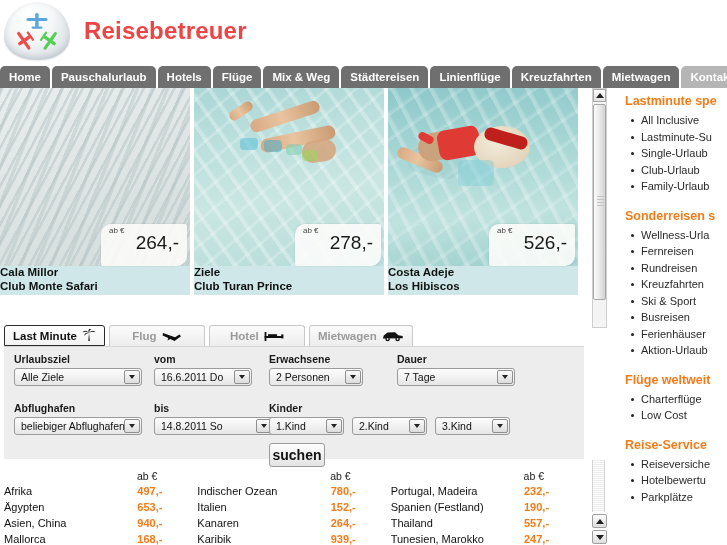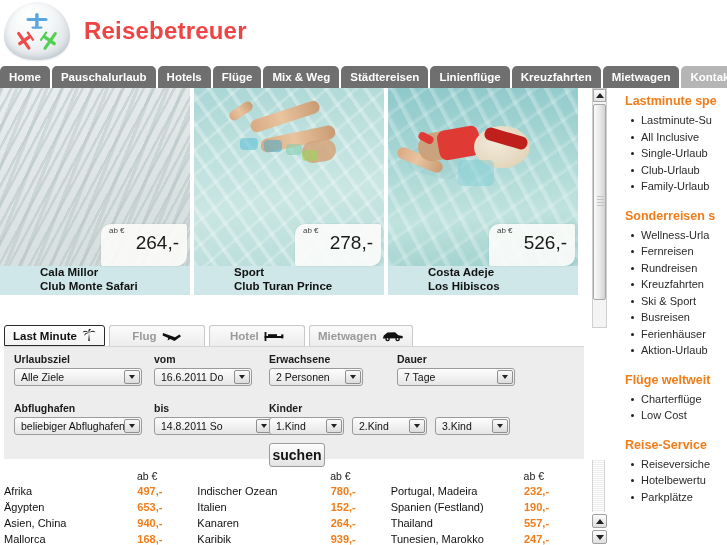--- a/index.html
+++ b/index.html
@@ -137,21 +137,20 @@
     font-size: 8px; color: #444;
   }
   .price-tag .amt {
     position: absolute; right: 8px; top: 8px;
     font-size: 19px; color: #1a1a1a;
   }
   .hero-caption {
     position: absolute; left: 0; bottom: 0;
     width: 190px; height: 30px;
     padding-top: 0px;
-    padding-left: 40px;
   }
   .hero-caption .city {
     font-size: 11.5px; font-weight: bold; color: #111; line-height: 14px;
   }
   .hero-caption .hotel-row {
     display: flex; gap: 16px; line-height: 14px; flex-direction: column;
   }
   .hero-caption .hotel {
     font-size: 11.5px; font-weight: bold; color: #111;
   }
@@ -398,21 +397,21 @@
           <div class="body-shape" style="left:46px;top:50px;width:18px;height:12px;background:rgba(90,190,215,0.55);border-radius:4px;"></div>
           <div class="body-shape" style="left:70px;top:52px;width:18px;height:12px;background:rgba(70,175,205,0.55);border-radius:4px;"></div>
           <div class="body-shape" style="left:92px;top:56px;width:16px;height:11px;background:rgba(120,205,170,0.5);border-radius:4px;"></div>
           <div class="body-shape" style="left:108px;top:62px;width:16px;height:11px;background:rgba(150,215,90,0.55);border-radius:4px;"></div>
         </div>
         <div class="price-tag">
           <span class="ab">ab €</span>
           <span class="amt">278,-</span>
         </div>
         <div class="hero-caption">
-          <div class="city">Sport</div>
+          <div class="city">Ziele</div>
           <div class="hotel-row">
             <span class="hotel">Club Turan Prince</span>
             <span class="stars">★ ★ ★ ★ ★</span>
           </div>
         </div>
       </div>
 
       <div class="hero-card">
         <div class="hero-photo">
           <div class="ph photo-hat"></div>
@@ -639,22 +638,22 @@
     <div class="sb-btn2" style="top:70px;">
         <span class="tri-dn"></span>
       </div>
   </div>
 
   <div id="sidebar">
 
     <div class="sb-section">
       <div class="sb-title">Lastminute spe</div>
       <ul class="sb-list">
+        <li>All Inclusive</li>
         <li>Lastminute-Su</li>
-        <li>All Inclusive</li>
         <li>Single-Urlaub</li>
         <li>Club-Urlaub</li>
         <li>Family-Urlaub</li>
       </ul>
     </div>
 
     <div class="sb-section">
       <div class="sb-title">Sonderreisen s</div>
       <ul class="sb-list">
         <li>Wellness-Urla</li>

